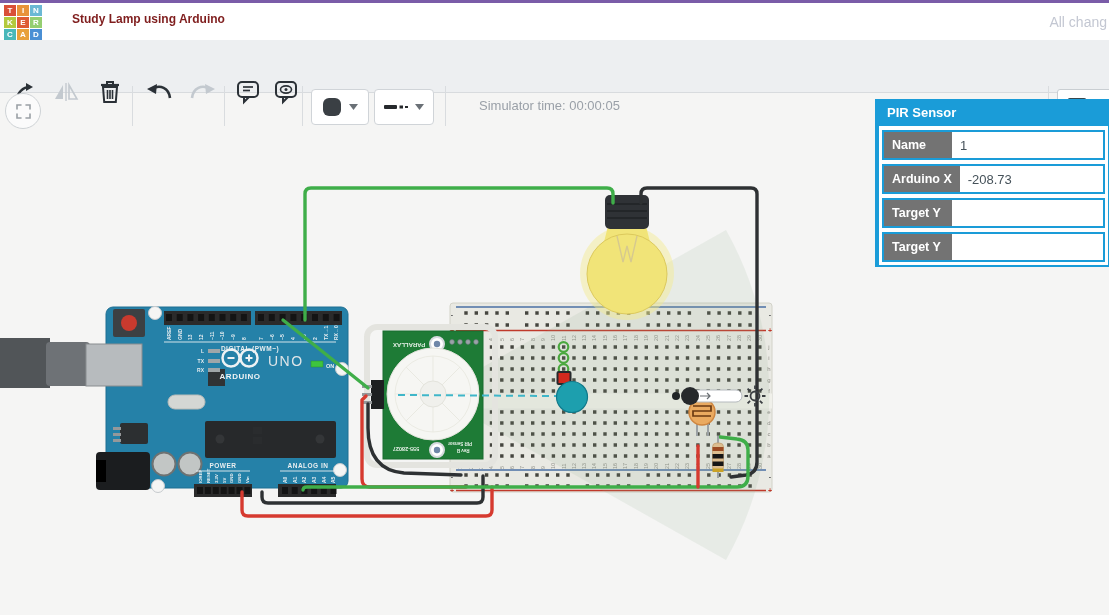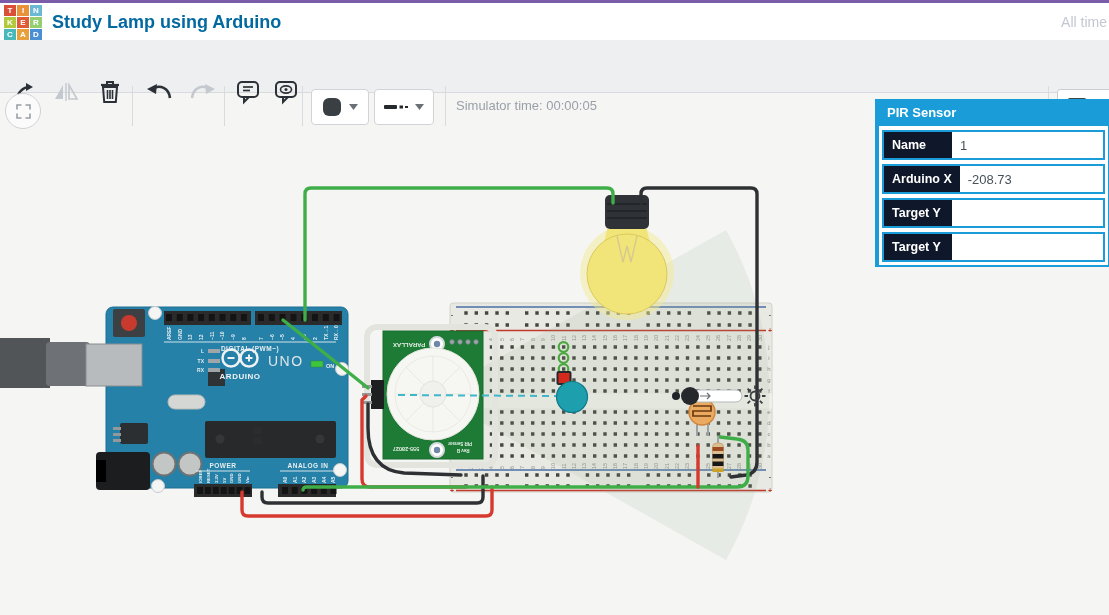--- a/index.html
+++ b/index.html
@@ -4,48 +4,48 @@
 <style>
   html,body{margin:0;padding:0;width:1109px;height:615px;overflow:hidden;
     font-family:"Liberation Sans",sans-serif;background:#f5f5f4;}
   .topbar-accent{position:absolute;left:0;top:0;width:1109px;height:3px;background:#7a5ca8;}
   .titlebar{position:absolute;left:0;top:3px;width:1109px;height:37px;background:#ffffff;
     border-bottom:1px solid #e2e4e6;}
   .logo{position:absolute;left:4px;top:2px;width:38px;height:38px;display:grid;
     grid-template-columns:repeat(3,12px);grid-template-rows:repeat(3,11px);gap:1px;}
   .logo span{display:flex;align-items:center;justify-content:center;color:#fff;
     font-size:8px;font-weight:bold;}
-  .doc-title{position:absolute;left:52px;top:9px;font-size:18px;font-weight:bold;color:#0369a1;}
+  .doc-title{position:absolute;left:72px;top:9px;font-size:12px;font-weight:bold;color:#7f1d1d;}
   .autosave{position:absolute;right:2px;top:11px;font-size:14px;color:#c3c7d2;}
   .toolbar{position:absolute;left:0;top:40px;width:1109px;height:52px;background:#edeff1;
     border-bottom:1px solid #d8dbde;}
   .tbtn{position:absolute;top:52px;transform:translateY(-50%);width:36px;height:36px;
     display:flex;align-items:center;justify-content:center;border-radius:4px;cursor:pointer;}
   .tb-sep{position:absolute;top:48px;width:1px;height:40px;background:#d9dcdf;transform:translateY(-50%);top:66px;}
   .tb-sep{top:66px;}
   .drop-btn{position:absolute;top:49px;height:34px;background:#ffffff;border:1px solid #d0d4d8;
     border-radius:4px;display:flex;align-items:center;justify-content:center;gap:7px;cursor:pointer;}
-  .sim-time{position:absolute;left:456px;top:58px;font-size:13px;color:#9aa0a8;}
+  .sim-time{position:absolute;left:479px;top:58px;font-size:13px;color:#9aa0a8;}
   .code-btn{position:absolute;left:1057px;top:49px;height:33px;width:80px;background:#fff;
     border:1px solid #c9ced2;border-radius:3px;display:flex;align-items:center;gap:7px;
     padding:0 0 0 9px;box-sizing:border-box;cursor:pointer;}
   .code-btn span{font-size:13px;color:#454a4e;}
   .fit-btn{position:absolute;left:5px;top:93px;width:34px;height:34px;border-radius:50%;
     border:1.5px solid #cfd3d6;background:#fbfbfb;display:flex;align-items:center;
     justify-content:center;cursor:pointer;}
   .canvas{position:absolute;left:0;top:92px;width:1109px;height:523px;}
   
   .inspector{position:absolute;left:875px;top:99px;width:229px;background:#ffffff;
     border-left:4px solid #1a9cd8;border-right:2px solid #1a9cd8;border-bottom:2px solid #1a9cd8;
     padding-bottom:3px;}
   .insp-header{background:#1a9cd8;color:#fff;font-size:13px;font-weight:bold;
     padding:6px 8px;}
   .insp-row{display:flex;align-items:stretch;border:2px solid #1a9cd8;margin:4px 3px 0 3px;
     background:#fff;height:26px;}
-  .insp-chip{background:#0f172a;color:#fff;font-size:12.5px;font-weight:bold;
+  .insp-chip{background:#737373;color:#fff;font-size:12.5px;font-weight:bold;
     display:flex;align-items:center;padding:0 8px;min-width:52px;}
   .insp-val{flex:1;display:flex;align-items:center;padding:0 8px;font-size:13px;color:#46525a;}
   .bb-label{font-size:6px;fill:#8f8f88;}
   .bb-num{font-size:5.3px;fill:#93938c;}
   .ard-pin{font-size:5px;fill:#e6edf0;font-weight:bold;}
   .ard-grp{font-size:6.5px;fill:#e8eef0;font-weight:bold;letter-spacing:.5px;}
   .pir-txt{font-size:6px;fill:#e9f2ea;font-weight:bold;}
   svg text{font-family:"Liberation Sans",sans-serif;}
 </style>
 </head>
@@ -59,21 +59,21 @@
     <span style="background:#e8923a">I</span>
     <span style="background:#6bb8d4">N</span>
     <span style="background:#b3c93d">K</span>
     <span style="background:#de5b35">E</span>
     <span style="background:#95ce71">R</span>
     <span style="background:#49b8ba">C</span>
     <span style="background:#e8a03a">A</span>
     <span style="background:#4a8fd4">D</span>
   </div>
   <div class="doc-title">Study Lamp using Arduino</div>
-  <div class="autosave">All time</div>
+  <div class="autosave">All chang</div>
 </div>
 
 <div class="toolbar">
   <div class="tbtn" style="left:6px">
     <svg width="24" height="24" viewBox="0 0 24 24">
       <path d="M5 20 A 13 13 0 0 1 18 7" stroke="#2b3137" stroke-width="2.4" fill="none"></path>
       <path d="M14 3 L21 7 L14 11 Z" fill="#2b3137"></path>
       <path d="M4 21 L7 16 L1 16 Z" fill="#2b3137"></path>
     </svg>
   </div>

